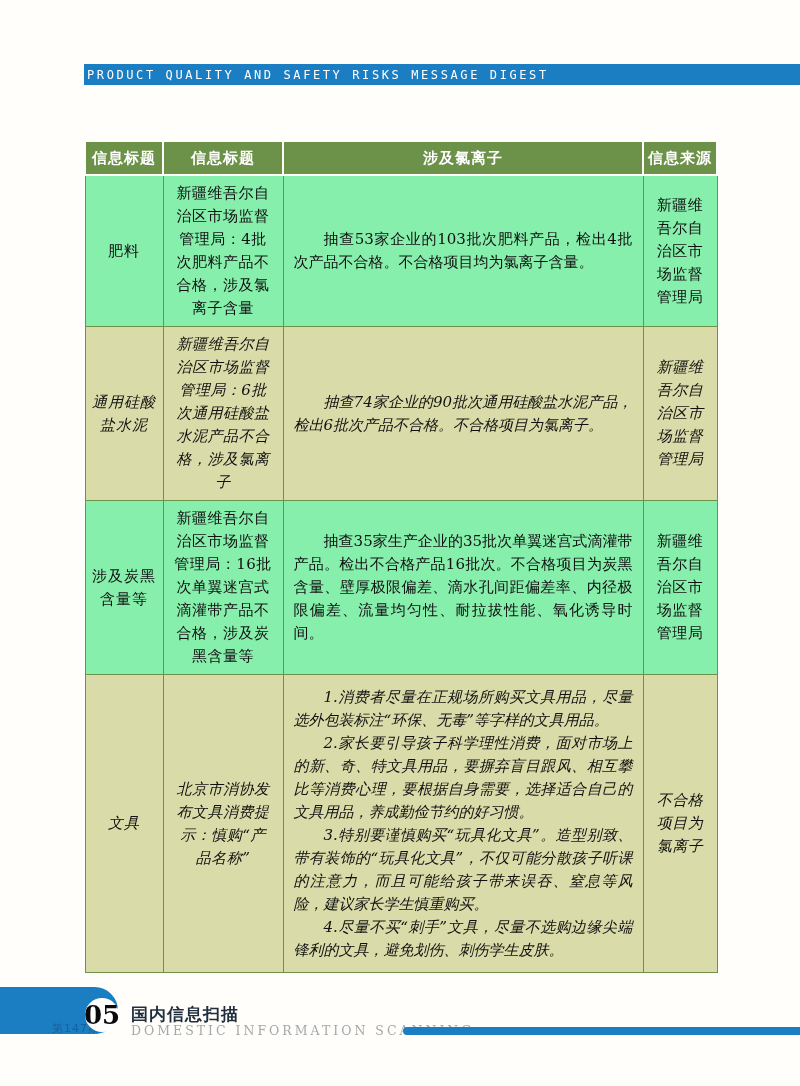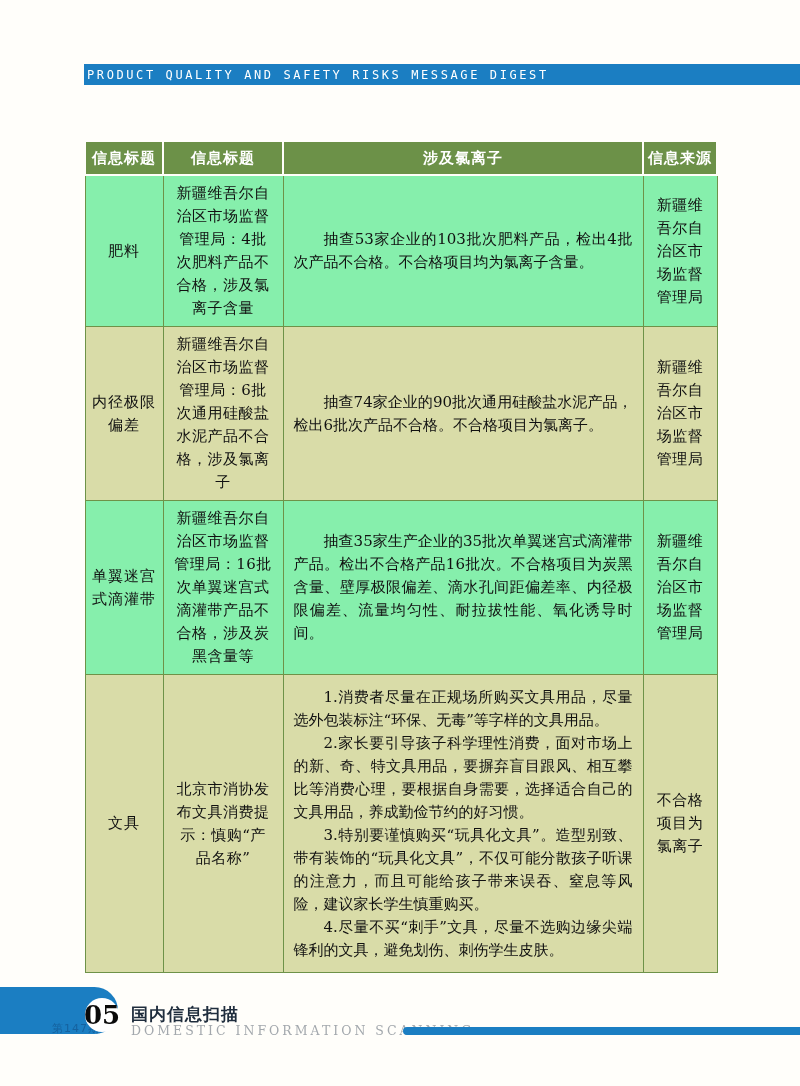--- a/index.html
+++ b/index.html
@@ -72,21 +72,21 @@
     border:2px solid var(--page-bg);
     letter-spacing:1px;
   }
   .info-table td{
     border:1px solid var(--border-green);
     font-size:15px;
     line-height:23px;
     vertical-align:middle;
     background:#86efac;
   }
-  .info-table tr.alt td{background:var(--row-alt);}
+  .info-table tr.alt td{background:var(--row-alt);font-style:italic;}
   .info-table tbody tr:nth-child(1){height:134px;}
   .info-table tbody tr:nth-child(2){height:153px;}
   .info-table tbody tr:nth-child(3){height:159px;}
   .info-table tbody tr:nth-child(4){height:298px;}
   td.col-product{text-align:center;padding:12px 6px;letter-spacing:1px;}
   td.col-title{text-align:center;padding:6px 9px;letter-spacing:0.5px;}
   td.col-summary{padding:8px 10px;text-align:justify;margin-top:28px;}
   td.col-summary p{text-indent:2em;}
   td.col-source{text-align:center;padding:4px 8px;letter-spacing:0.5px;}
 
@@ -171,29 +171,29 @@
   <tbody id="table-body">
       <tr>
     <td class="col-product">肥料</td>
     <td class="col-title">新疆维吾尔自治区市场监督管理局：4批次肥料产品不合格，涉及氯离子含量</td>
     <td class="col-summary">
           <p>抽查53家企业的103批次肥料产品，检出4批次产品不合格。不合格项目均为氯离子含量。</p>
         </td>
     <td class="col-source">新疆维吾尔自治区市场监督管理局</td>
   </tr>
       <tr class="alt">
-    <td class="col-product">内径极限偏差</td>
+    <td class="col-product">通用硅酸盐水泥</td>
     <td class="col-title">新疆维吾尔自治区市场监督管理局：6批次通用硅酸盐水泥产品不合格，涉及氯离子</td>
     <td class="col-summary">
           <p>抽查74家企业的90批次通用硅酸盐水泥产品，检出6批次产品不合格。不合格项目为氯离子。</p>
         </td>
     <td class="col-source">新疆维吾尔自治区市场监督管理局</td>
   </tr>
       <tr>
-    <td class="col-product">单翼迷宫式滴灌带</td>
+    <td class="col-product">涉及炭黑含量等</td>
     <td class="col-title">新疆维吾尔自治区市场监督管理局：16批次单翼迷宫式滴灌带产品不合格，涉及炭黑含量等</td>
     <td class="col-summary">
           <p>抽查35家生产企业的35批次单翼迷宫式滴灌带产品。检出不合格产品16批次。不合格项目为炭黑含量、壁厚极限偏差、滴水孔间距偏差率、内径极限偏差、流量均匀性、耐拉拔性能、氧化诱导时间。</p>
         </td>
     <td class="col-source">新疆维吾尔自治区市场监督管理局</td>
   </tr>
       <tr class="alt">
     <td class="col-product">文具</td>
     <td class="col-title">北京市消协发布文具消费提示：慎购“产品名称”</td>
     <td class="col-summary">

